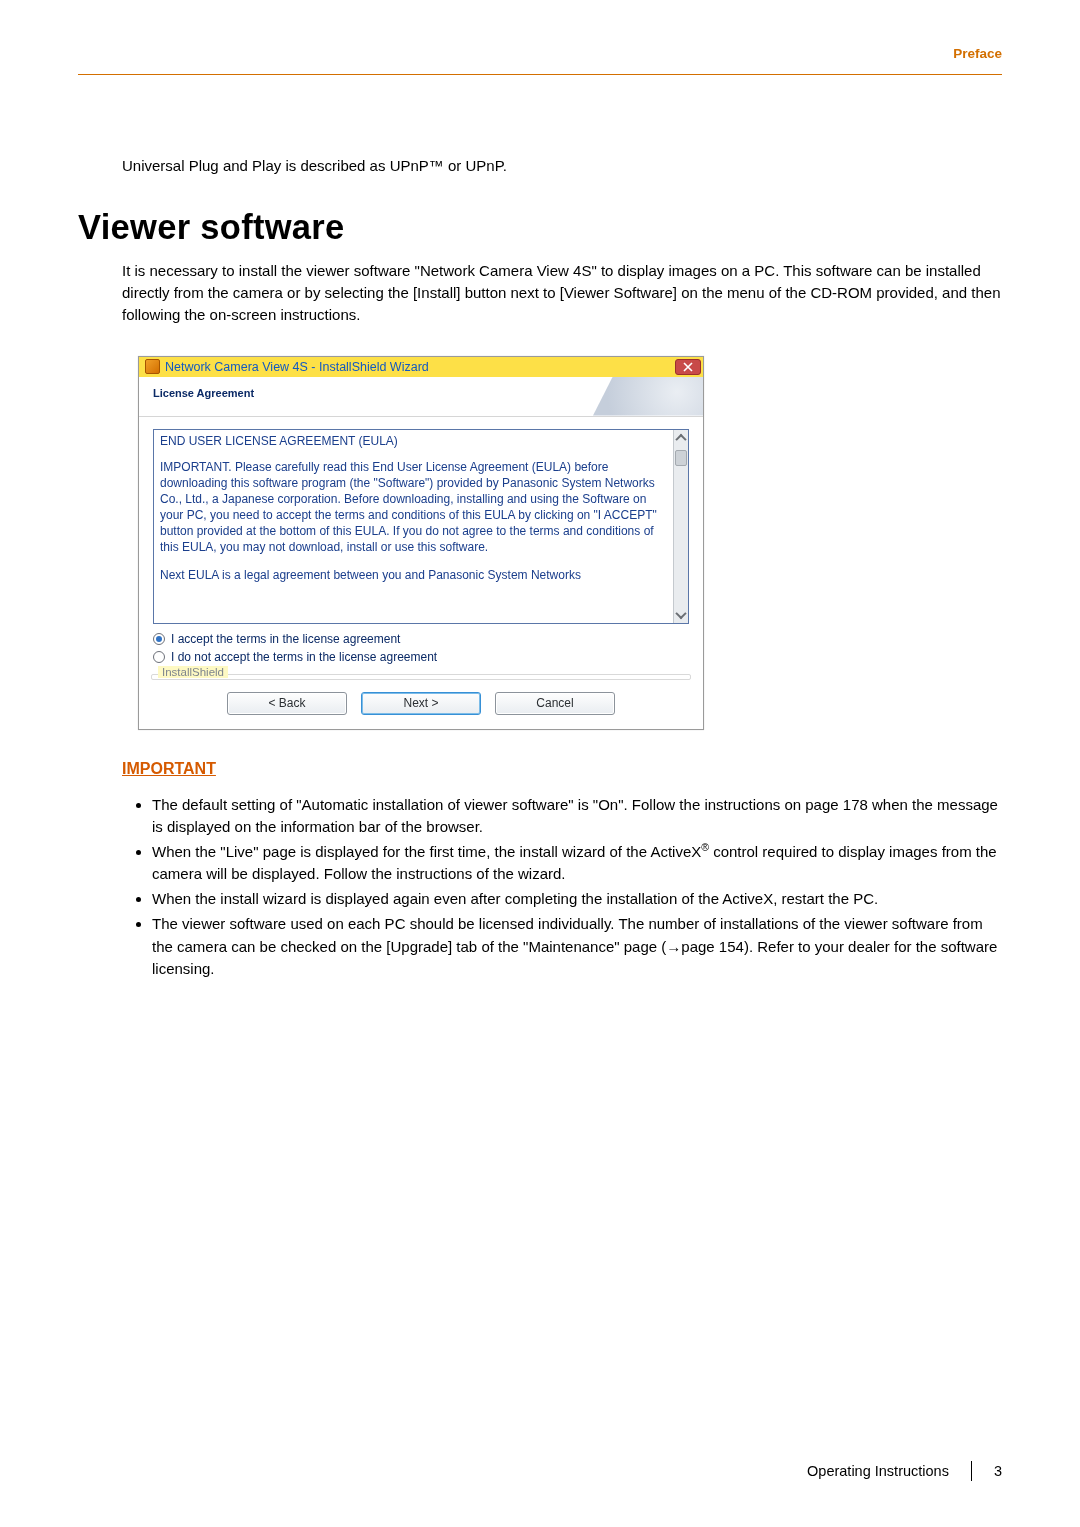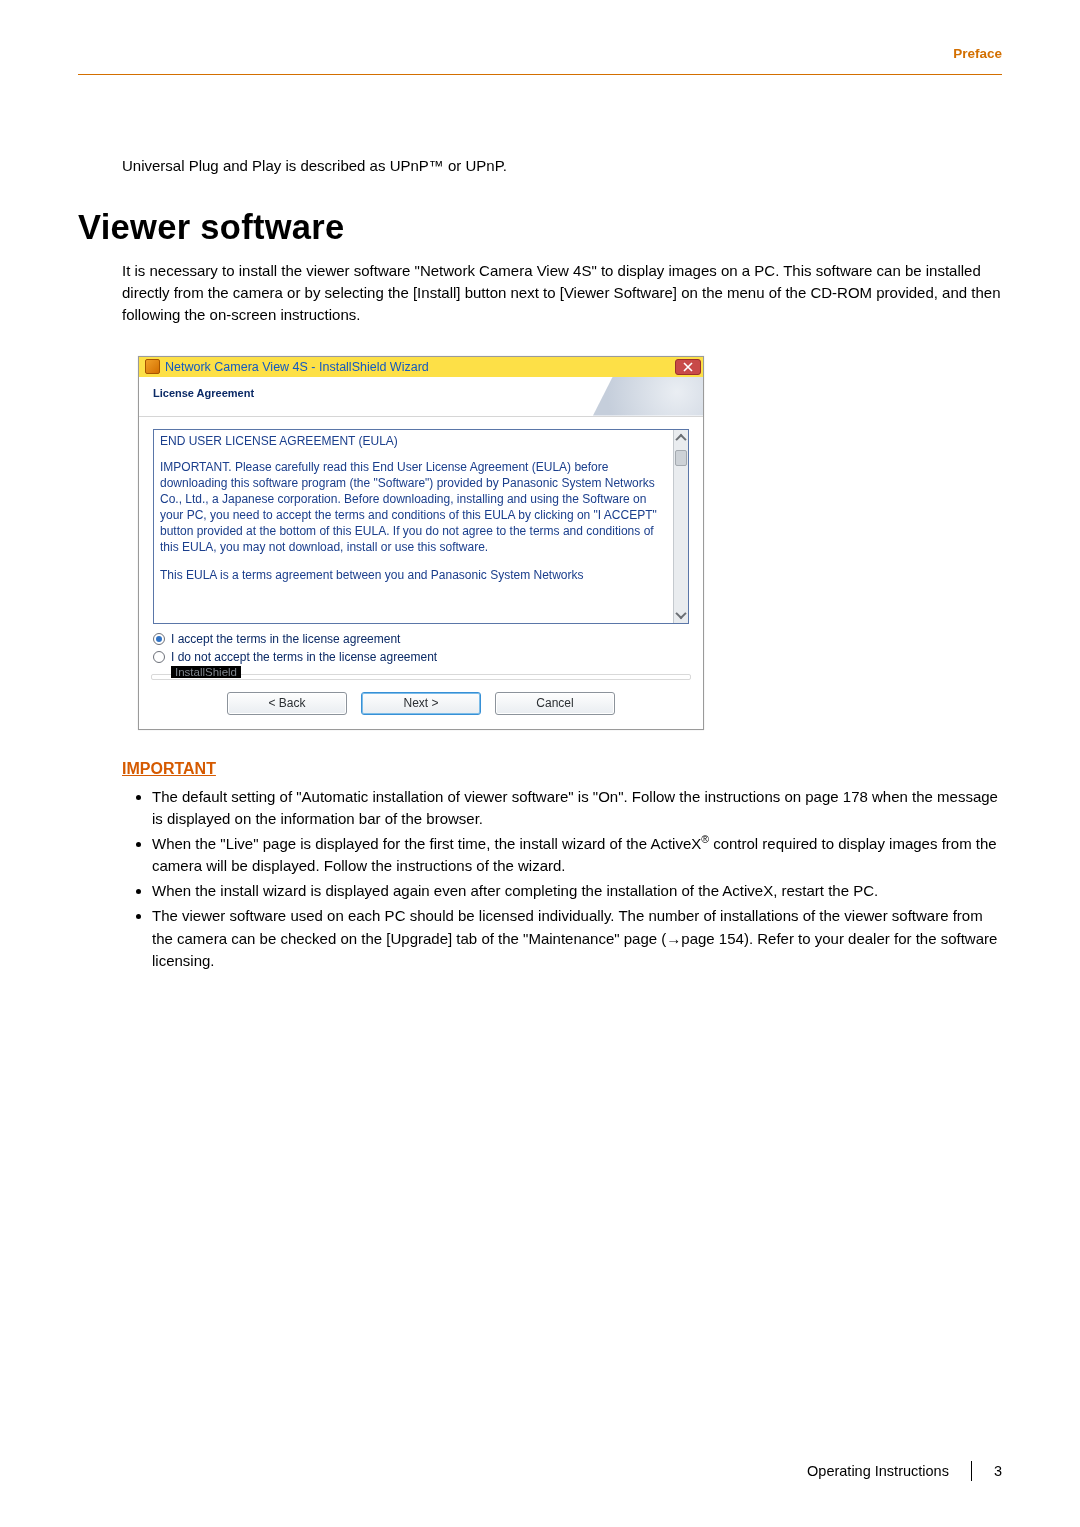--- a/index.html
+++ b/index.html
@@ -150,22 +150,22 @@
   .radio.selected::before { content:""; width:6px;height:6px;border-radius:50%;background:#3173c4; }
 
   .fieldset {
     margin: 8px 12px 0 12px;
     border: 1px solid #d9d9d9;
     border-radius: 2px;
     position: relative;
     height: 6px;
   }
   .legend {
-    position: absolute; top: -9px; left: 19px; padding: 0 4px;
-    font-size: 11.5px; color: #7e858d; background: #000000;
+    position: absolute; top: -9px; left: 6px; padding: 0 4px;
+    font-size: 11.5px; color: #7e858d; background: #fef9c3;
   }
   .btnrow {
     display: flex; justify-content: center; gap: 14px;
     margin-top: 12px;
   }
   .btn {
     width: 120px; height: 23px;
     border: 1px solid #8c939b;
     border-radius: 3px;
     background: linear-gradient(#fefefe, #e9edf1);
@@ -173,21 +173,21 @@
     display: flex; align-items: center; justify-content: center;
     box-shadow: inset 0 0 0 1px #ffffff;
   }
   .btn.highlight { border-color:#3790d6; box-shadow: 0 0 0 1px #7cbce8 inset; }
 
   .important {
     color: #d55a00;
     text-decoration: underline;
     font-weight: bold;
     font-size: 16px;
-    margin: 30px 0 8px 44px;
+    margin: 30px 0 16px 44px;
   }
   .bullets {
     margin-left: 74px;
     list-style: disc;
   }
   .bullets li {
     font-size: 15px;
     line-height: 1.48;
     margin-bottom: 3px;
   }
@@ -236,21 +236,21 @@
       <div class="dialog-body">
         <div class="eula-box">
           <div class="eula-scroll">
             <span class="arrow up"></span>
             <span class="thumb"></span>
             <span class="arrow dn"></span>
           </div>
           <div class="eula-inner">
             <div class="eula-title">END USER LICENSE AGREEMENT (EULA)</div>
             <div class="eula-para">IMPORTANT.  Please carefully read this End User License Agreement (EULA) before downloading this software program (the "Software") provided by Panasonic System Networks Co., Ltd., a Japanese corporation.  Before downloading, installing and using the Software on your PC, you need to accept the terms and conditions of this EULA by clicking on "I ACCEPT" button provided at the bottom of this EULA.  If you do not agree to the terms and conditions of this EULA, you may not download, install or use this software.</div>
-            <div class="eula-para">This EULA is a terms agreement between you and Panasonic System Networks</div>
+            <div class="eula-para">Next EULA is a legal agreement between you and Panasonic System Networks</div>
           </div>
         </div>
       </div>
       <div class="radio-row">
         <span class="radio selected"></span>
         <span>I accept the terms in the license agreement</span>
       </div>
       <div class="radio-row">
         <span class="radio"></span>
         <span>I do not accept the terms in the license agreement</span>

